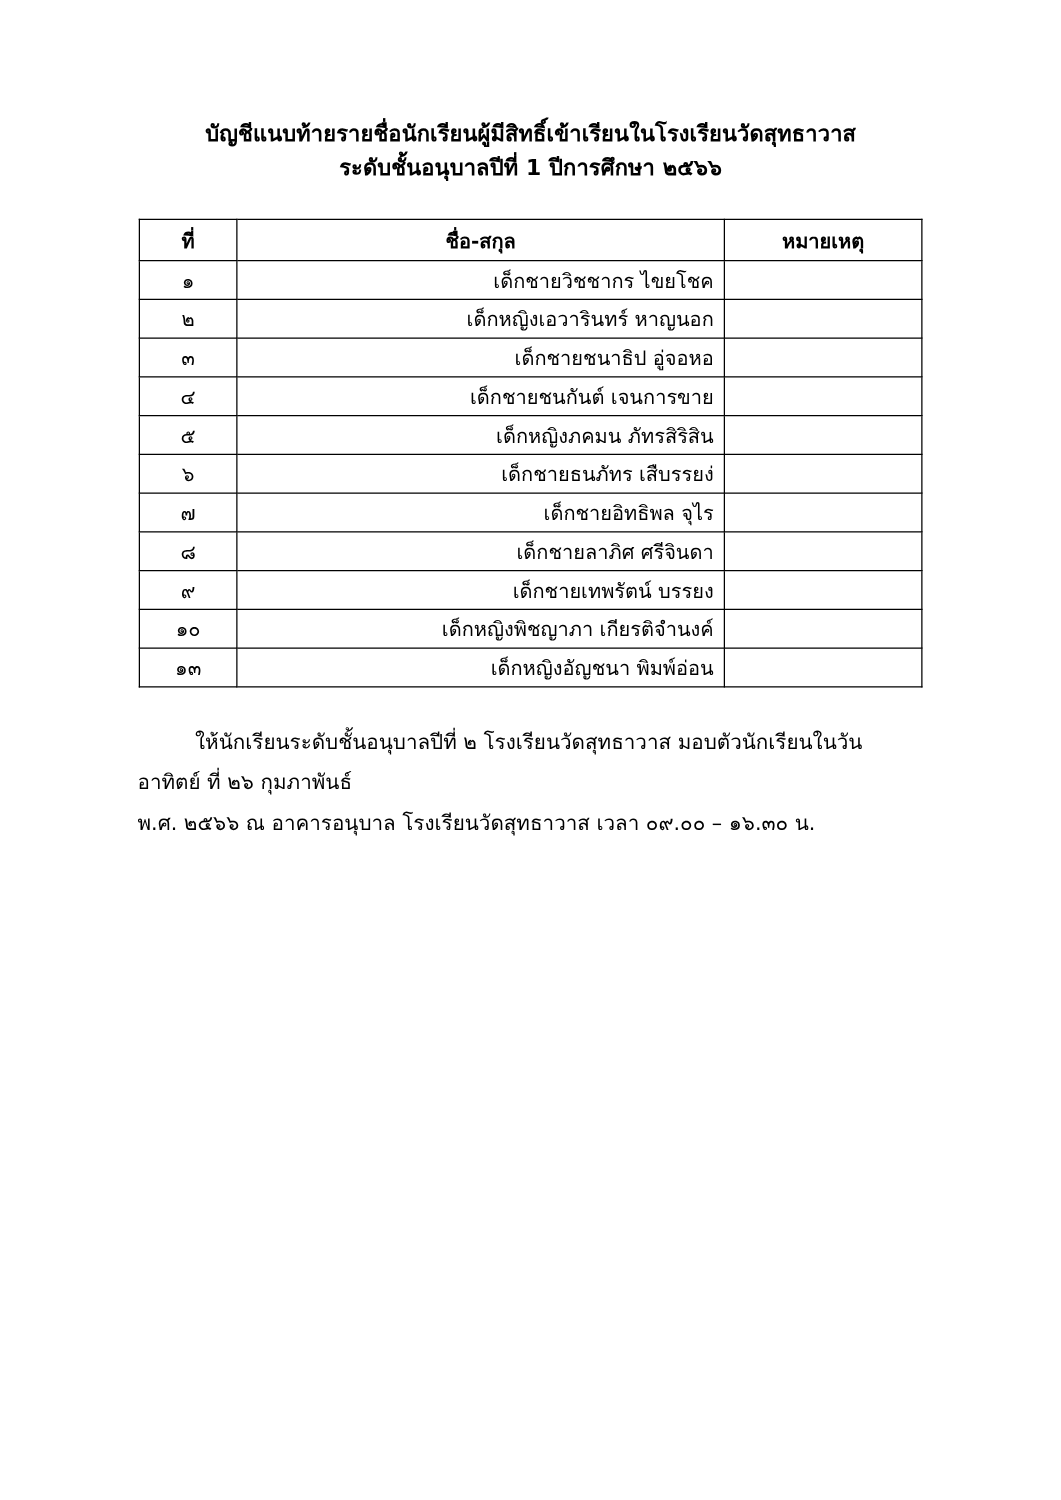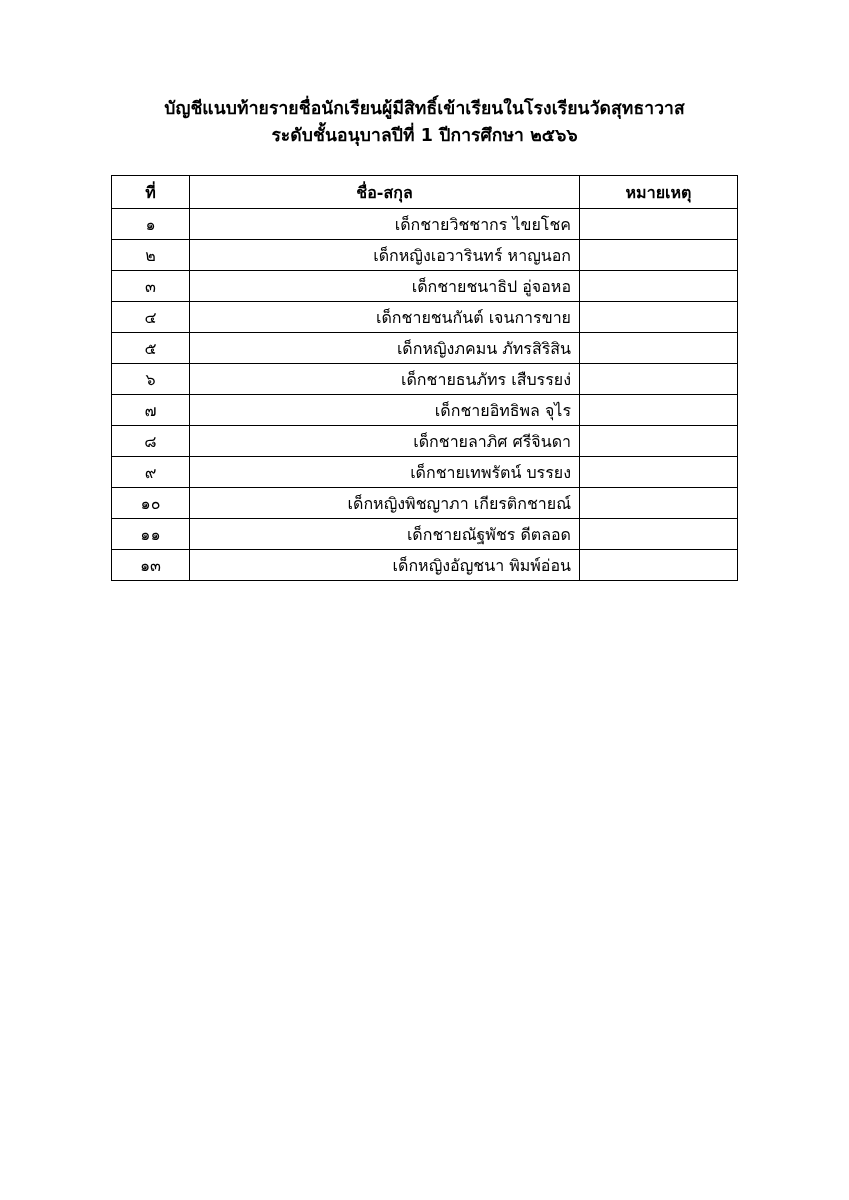--- a/index.html
+++ b/index.html
@@ -142,30 +142,29 @@
         <td class="name">เด็กชายลาภิศ  ศรีจินดา</td>
         <td class="note"></td>
       </tr>
       <tr>
         <td class="no">๙</td>
         <td class="name">เด็กชายเทพรัตน์  บรรยง</td>
         <td class="note"></td>
       </tr>
       <tr>
         <td class="no">๑๐</td>
-        <td class="name">เด็กหญิงพิชญาภา  เกียรติกชายณ์</td>
-        <td class="note"></td>
-      </tr>
-      <tr>
-        <td class="no">๑๑</td>
-        <td class="name">เด็กชายณัฐพัชร  ดีตลอด</td>
+        <td class="name">เด็กหญิงพิชญาภา  เกียรติจำนงค์</td>
         <td class="note"></td>
       </tr>
       <tr>
         <td class="no">๑๓</td>
         <td class="name">เด็กหญิงอัญชนา  พิมพ์อ่อน</td>
         <td class="note"></td>
       </tr>
     </tbody>
   </table>
 
+  <div class="closing">
+    <p><span class="indent"></span><span>ให้นักเรียนระดับชั้นอนุบาลปีที่ ๒ โรงเรียนวัดสุทธาวาส มอบตัวนักเรียนในวันอาทิตย์ ที่  ๒๖ กุมภาพันธ์</span></p>
+    <p>พ.ศ. ๒๕๖๖ ณ อาคารอนุบาล โรงเรียนวัดสุทธาวาส เวลา ๐๙.๐๐ – ๑๖.๓๐ น.</p>
+  </div>
 
 </div>
 
 </body></html>

